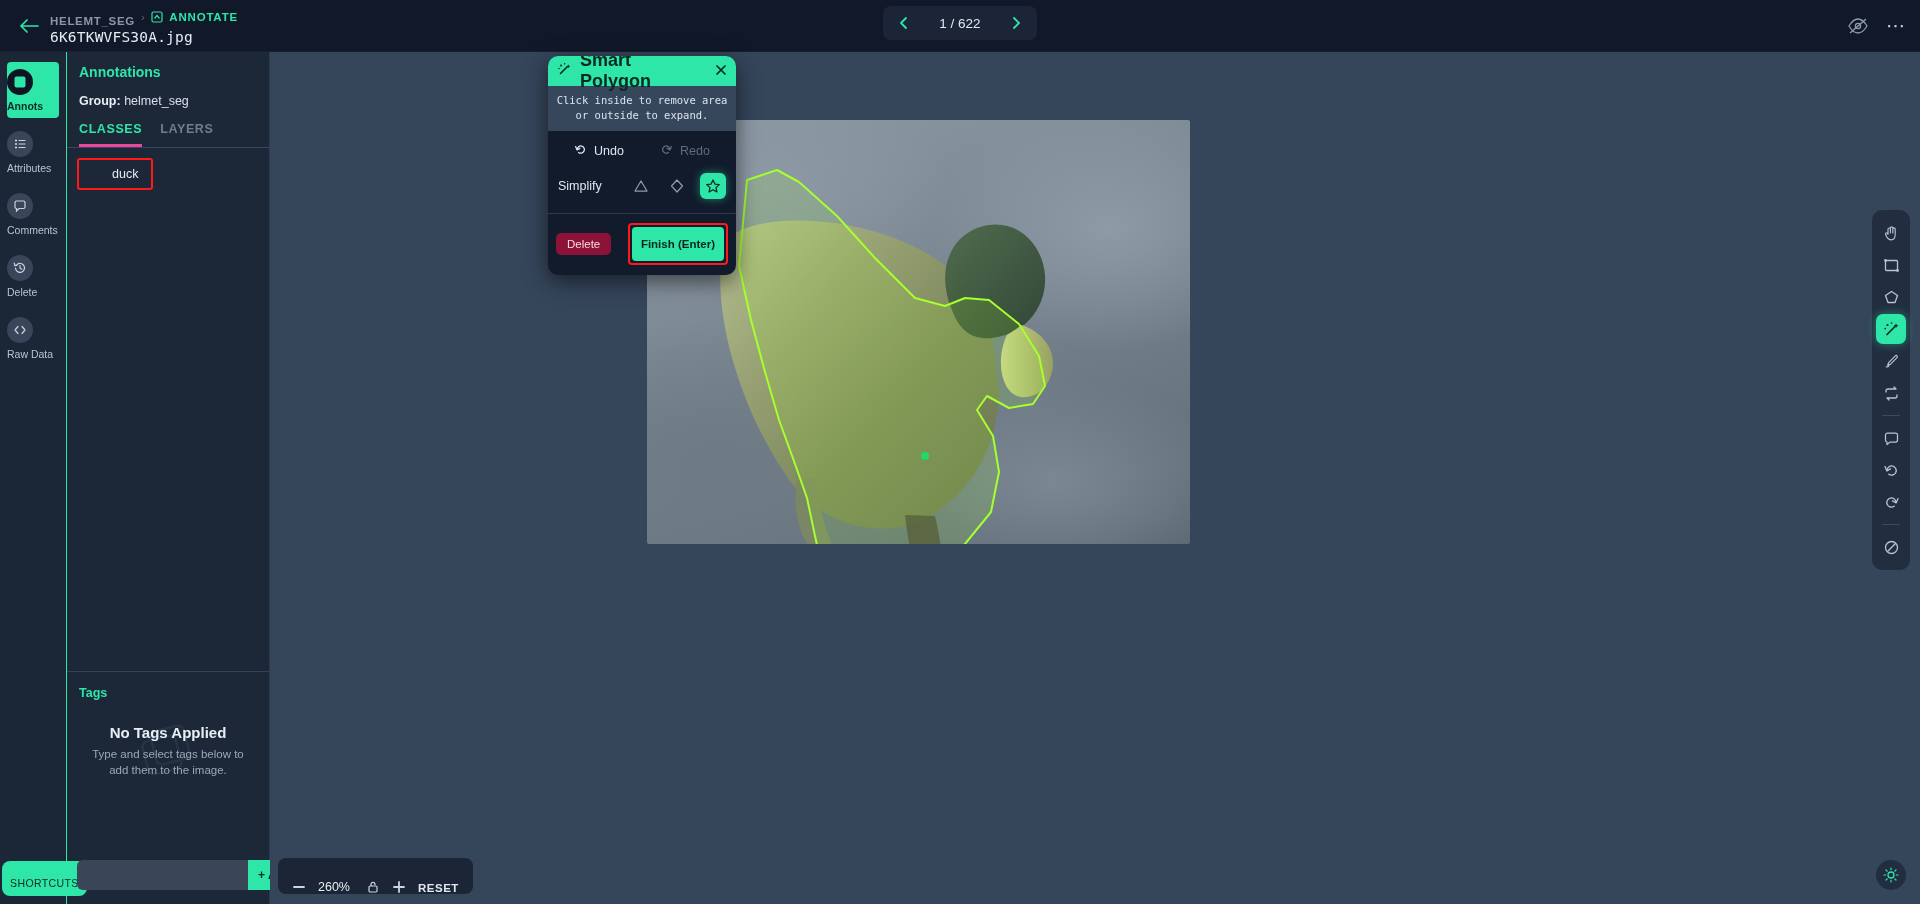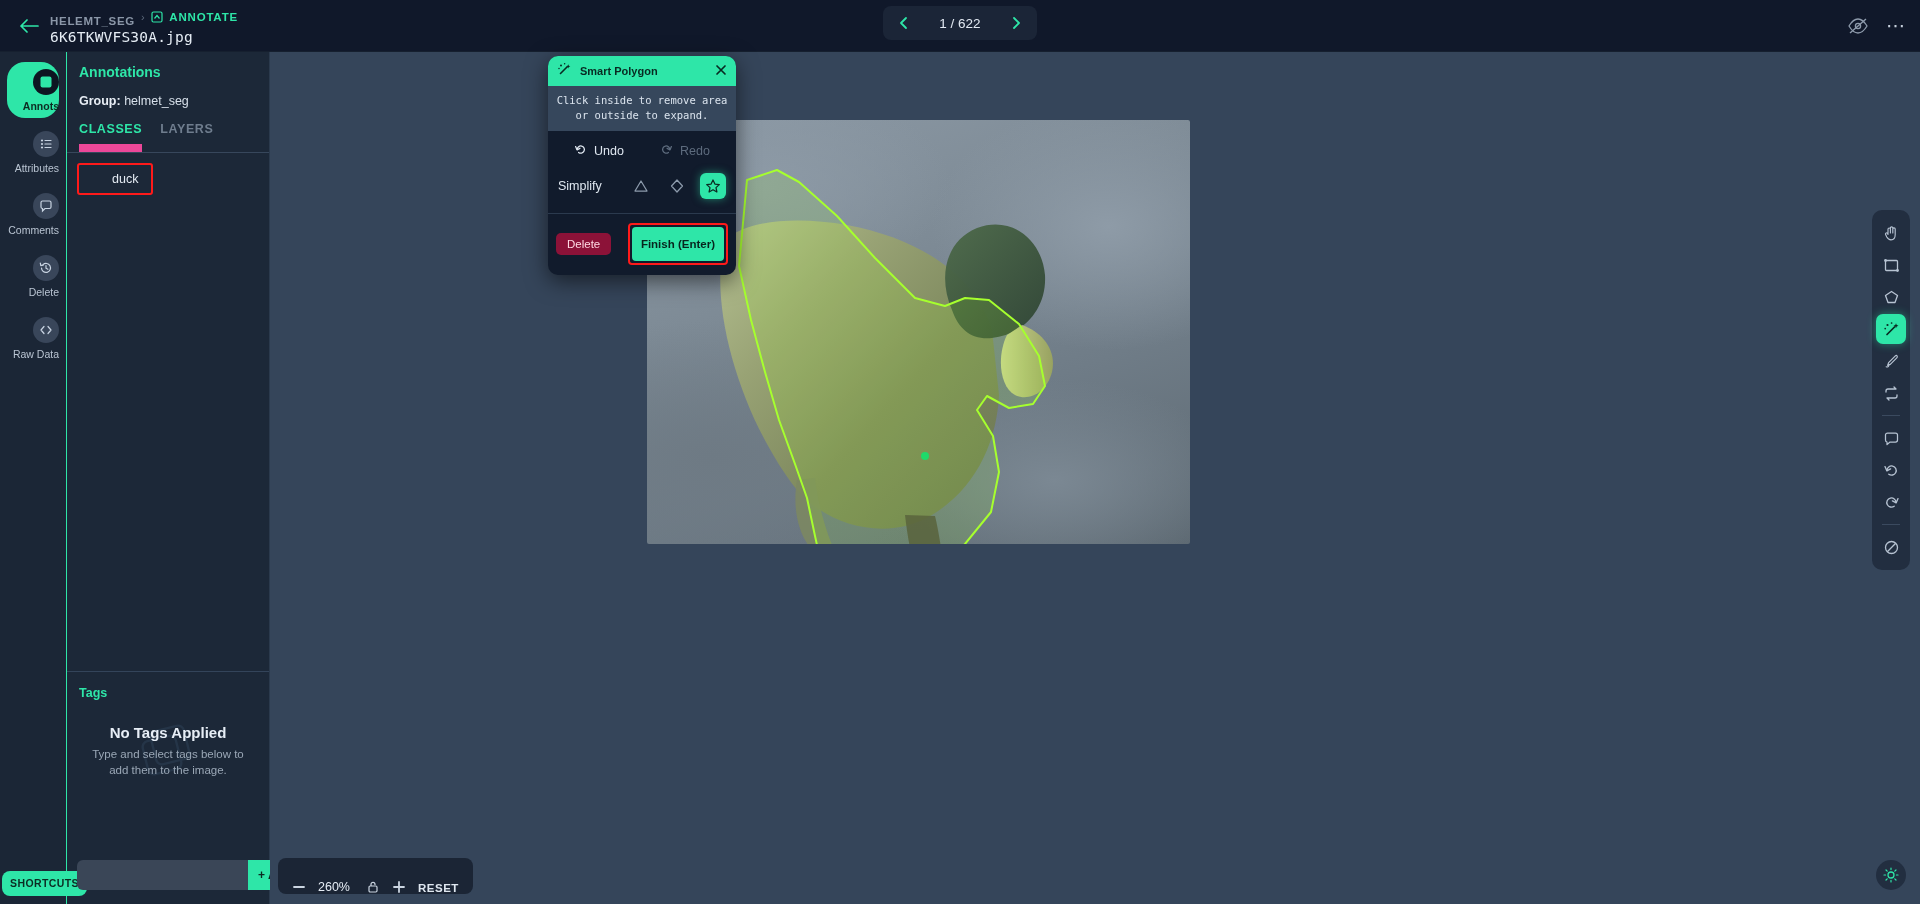--- a/index.html
+++ b/index.html
@@ -49,51 +49,51 @@
   
   .body { flex: 1; display: flex; position: relative; min-height: 0; }
 
   
   .rail {
     width: 66px; background: #1b2636; flex: 0 0 66px;
     padding-top: 10px; display: flex; flex-direction: column; align-items: center;
     position: relative;
   }
   .rail-item {
-    width: 52px; padding: 7px 0 6px; margin-bottom: 6px; border-radius: 18px;
-    display: flex; flex-direction: column; align-items: flex-end; gap: 5px; cursor: pointer;
+    width: 52px; padding: 7px 0 6px; margin-bottom: 6px; border-radius: 4px;
+    display: flex; flex-direction: column; align-items: flex-start; gap: 5px; cursor: pointer;
   }
   .rail-item.active { background: #2ee6a8; }
   .rail-ico {
     width: 26px; height: 26px; border-radius: 50%; background: #39465a;
     display: flex; align-items: center; justify-content: center; color: #c9d4e2;
   }
   .rail-item.active .rail-ico { background: #0d1522; color: #2ee6a8; }
   .rail-lbl { font-size: 10.5px; color: #b9c4d2; }
   .rail-item.active .rail-lbl { color: #0d2b22; font-weight: 600; }
 
   .shortcuts {
     position: absolute; bottom: 8px; left: 2px;
-    background: #2ee6a8; color: #0c2b22; font-size: 10.5px; font-weight: 700;
-    padding: 6px 8px 7px; border-radius: 8px; letter-spacing: .4px; cursor: pointer;
+    background: #2ee6a8; color: #0c2b22; font-size: 10.5px; font-weight: 400;
+    padding: 16px 8px 7px; border-radius: 8px; letter-spacing: .4px; cursor: pointer;
   }
 
   
   .panel {
     width: 204px; flex: 0 0 204px; background: #1c2838;
     border-left: 1px solid #2ee6a8; border-right: 1px solid #2b3a4d;
     display: flex; flex-direction: column;
   }
   .panel-top { padding: 12px 12px 0; }
   .panel-h { color: #2ee6a8; font-size: 14px; font-weight: 700; margin-bottom: 14px; }
   .group-row { font-size: 12.5px; color: #d7e0ea; margin-bottom: 14px; }
   .group-row b { color: #e8eef5; font-weight: 700; }
   .tabs { display: flex; gap: 18px; font-size: 12.5px; letter-spacing: .6px; }
   .tab { padding-bottom: 8px; cursor: pointer; color: #6f7d8e; font-weight: 600; }
-  .tab.active { color: #2ee6a8; border-bottom: 8px solid #ec4899; }
+  .tab.active { color: #2ee6a8; border-bottom: 3px solid #ec4899; }
   .tabs-rule { height: 1px; background: #37475c; margin: 0 0 0 0; }
 
   .class-list { padding: 10px 10px 0; flex: 1; }
   .class-item {
     display: flex; align-items: center; gap: 9px; padding: 7px 24px;
     border: 2px solid #ff1a1a; border-radius: 3px; cursor: pointer; width: 76px;
   }
   .class-dot { width: 8px; height: 8px; border-radius: 50%; background: #9ae83d; }
   .class-name { font-size: 12.5px; color: #e4ebf3; }
 
@@ -126,21 +126,21 @@
   
   .sp-dialog {
     position: absolute; left: 278px; top: 4px; width: 188px;
     background: #111b2c; border-radius: 10px; overflow: hidden;
     box-shadow: 0 6px 22px rgba(0,0,0,.55); z-index: 40;
   }
   .sp-head {
     background: #2ee6a8; color: #082a22; height: 30px;
     display: flex; align-items: center; padding: 0 9px; gap: 8px;
   }
-  .sp-title { font-size: 11px; font-weight: 700; flex: 1; }
+  .sp-title { font-size: 18px; font-weight: 700; flex: 1; }
   .sp-close { font-size: 14px; cursor: pointer; font-weight: 600; line-height: 1; }
   .sp-hint {
     background: #36475c; color: #dbe4ee; font-family: "DejaVu Sans Mono", monospace;
     font-size: 10.5px; line-height: 1.45; text-align: center; padding: 7px 6px 8px;
   }
   .sp-body { padding: 10px 8px 0; }
   .sp-row-ur { display: flex; align-items: flex-start; justify-content: space-around; padding: 2px 0 14px; }
   .sp-urbtn { display: flex; align-items: center; gap: 7px; font-size: 12.5px; color: #dfe7f0; cursor: pointer; }
   .sp-urbtn.disabled { color: #5d6b7d; cursor: default; }
   .sp-simplify { display: flex; align-items: center; padding: 0 2px 14px; gap: 0; }

